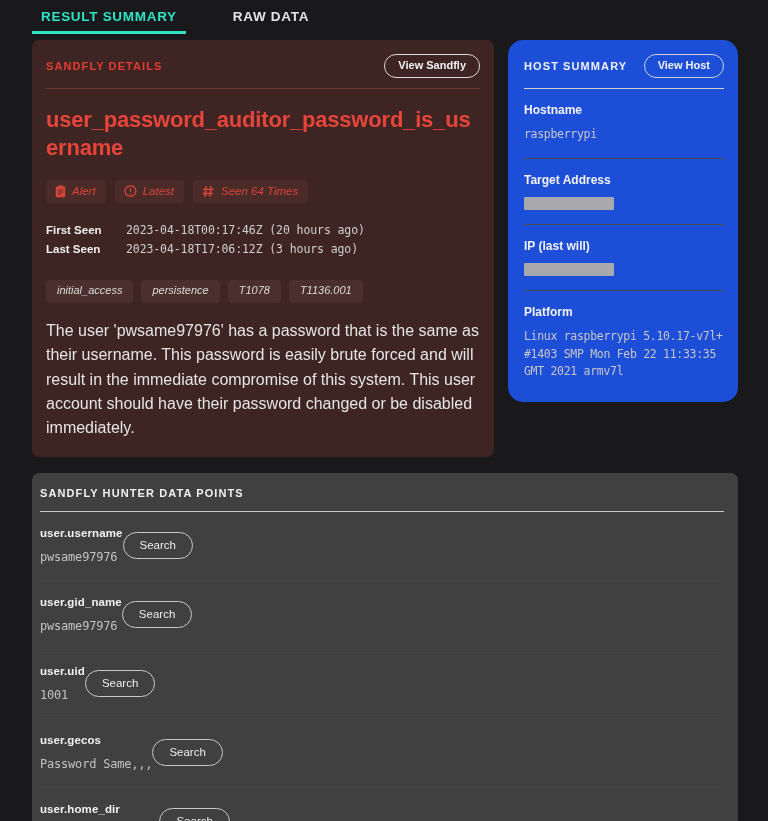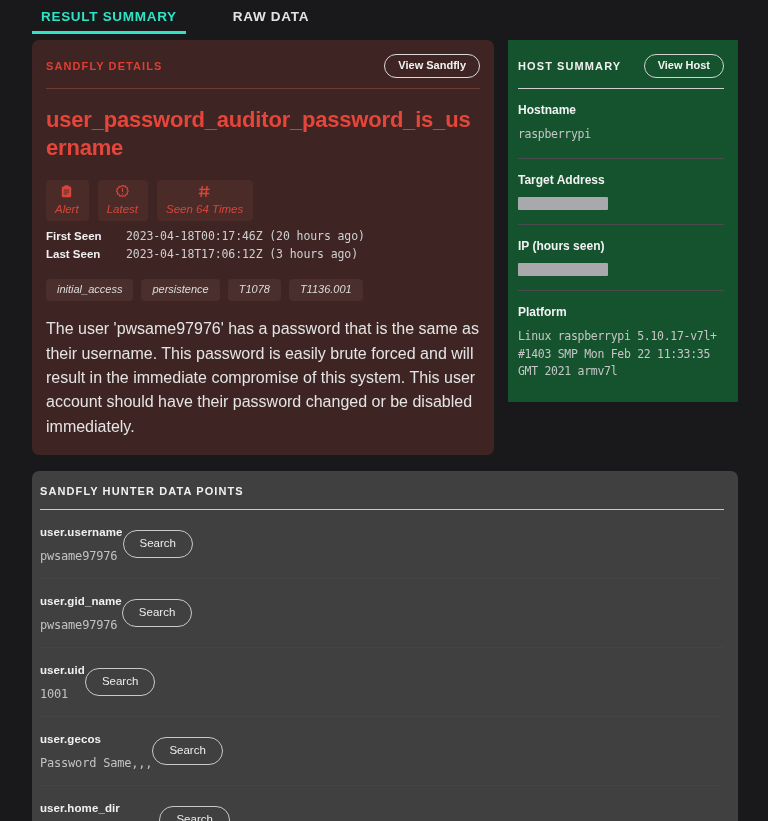--- a/index.html
+++ b/index.html
@@ -59,23 +59,23 @@
   
   .panel-red {
     width: 462px;
     background: #3e2523;
     border-radius: 7px;
     padding: 13px 14px 16px 14px;
     position: relative;
   }
   .panel-dark {
     flex: 1;
-    background: #14532d;
-    border-radius: 1px;
-    padding: 13px 14px 14px 10px;
+    background: #1d4ed8;
+    border-radius: 15px;
+    padding: 13px 14px 14px 16px;
     min-height: 362px;
   }
 
   .panel-head {
     display: flex;
     align-items: center;
     justify-content: space-between;
     min-height: 26px;
   }
   .panel-title-red {
@@ -146,27 +146,26 @@
     display: flex;
     align-items: center;
     gap: 6px;
     background: #4a2b28;
     border-radius: 4px;
     padding: 5px 10px 5px 9px;
     font-size: 11.5px;
     font-style: italic;
     color: #d8453a;
     line-height: 1;
-    flex-direction: column;
   }
   .badge svg { display: block; }
 
   
   .times {
-    margin-top: 6px;
+    margin-top: 18px;
     font-size: 11.5px;
   }
   .time-row {
     display: flex;
     line-height: 1.6;
   }
   .time-label {
     width: 80px;
     font-weight: bold;
     color: #f0f0f0;
@@ -177,21 +176,21 @@
     font-family: "DejaVu Sans Mono", monospace;
     color: #cfcfcf;
     font-size: 11.5px;
     letter-spacing: -0.1px;
   }
 
   
   .tags {
     display: flex;
     gap: 8px;
-    margin-top: 15px;
+    margin-top: 22px;
   }
   .tag {
     background: #4a2f2c;
     border-radius: 4px;
     padding: 4px 11px 5px 11px;
     font-size: 11px;
     font-style: italic;
     color: #dcdcdc;
     line-height: 1.25;
   }
@@ -372,21 +371,21 @@
       </div>
       <div class="rule-faint"></div>
 
       <div class="hs-field">
         <div class="hs-label">Target Address</div>
         <div class="redacted"></div>
       </div>
       <div class="rule-faint"></div>
 
       <div class="hs-field">
-        <div class="hs-label">IP (hours seen)</div>
+        <div class="hs-label">IP (last will)</div>
         <div class="redacted"></div>
       </div>
       <div class="rule-faint"></div>
 
       <div class="hs-field">
         <div class="hs-label">Platform</div>
         <div class="hs-value">Linux raspberrypi 5.10.17-v7l+ #1403 SMP Mon Feb 22 11:33:35 GMT 2021 armv7l</div>
       </div>
     </div>
   </div>

